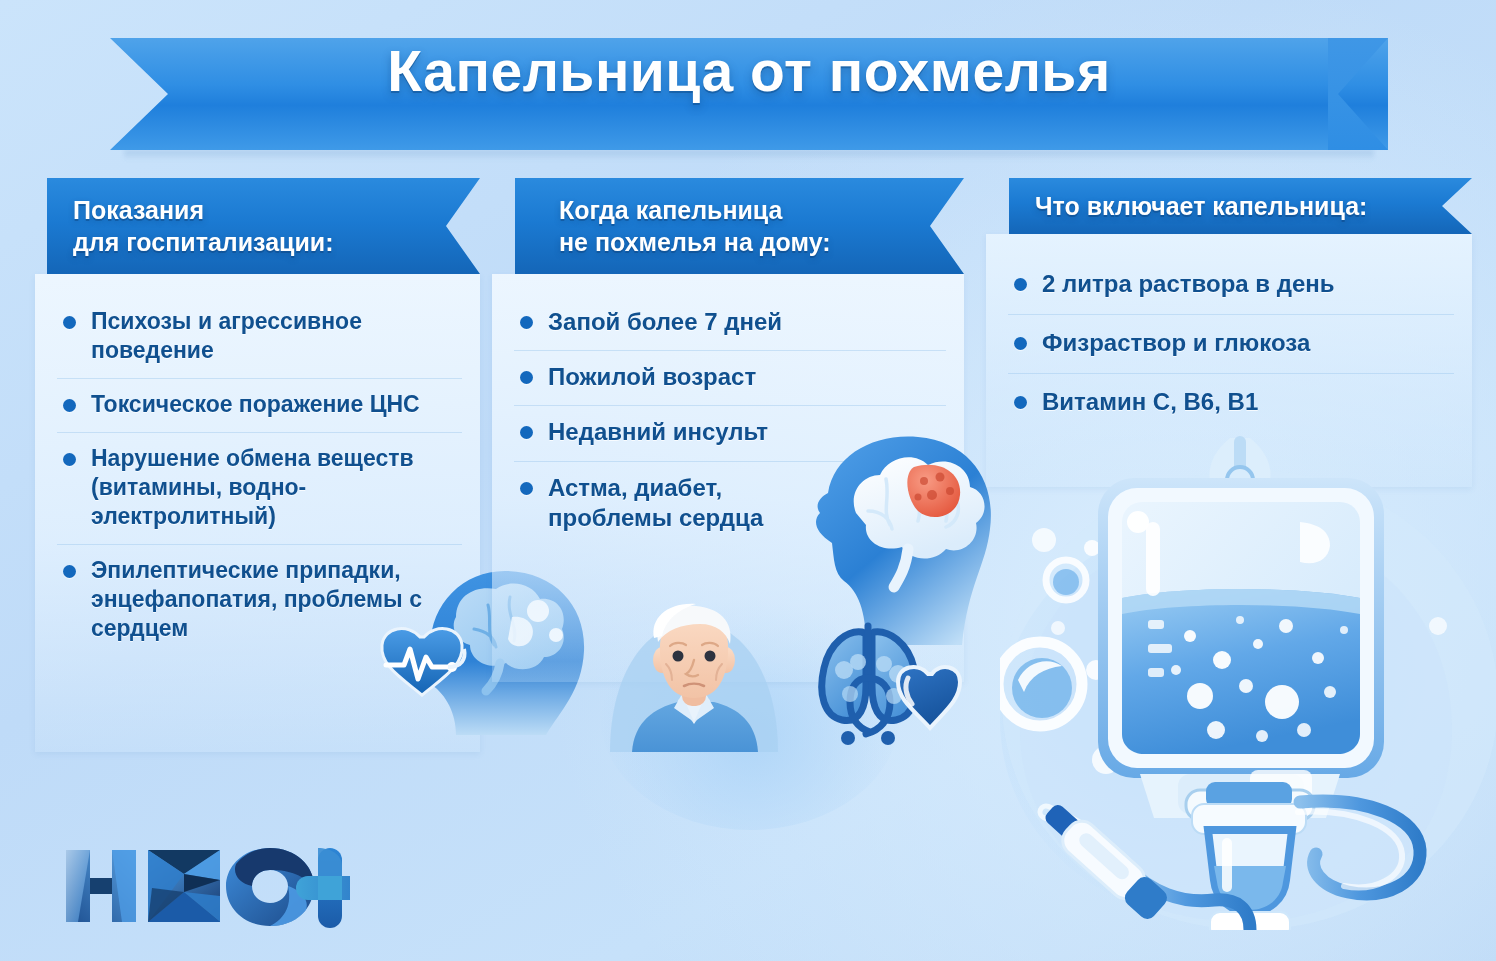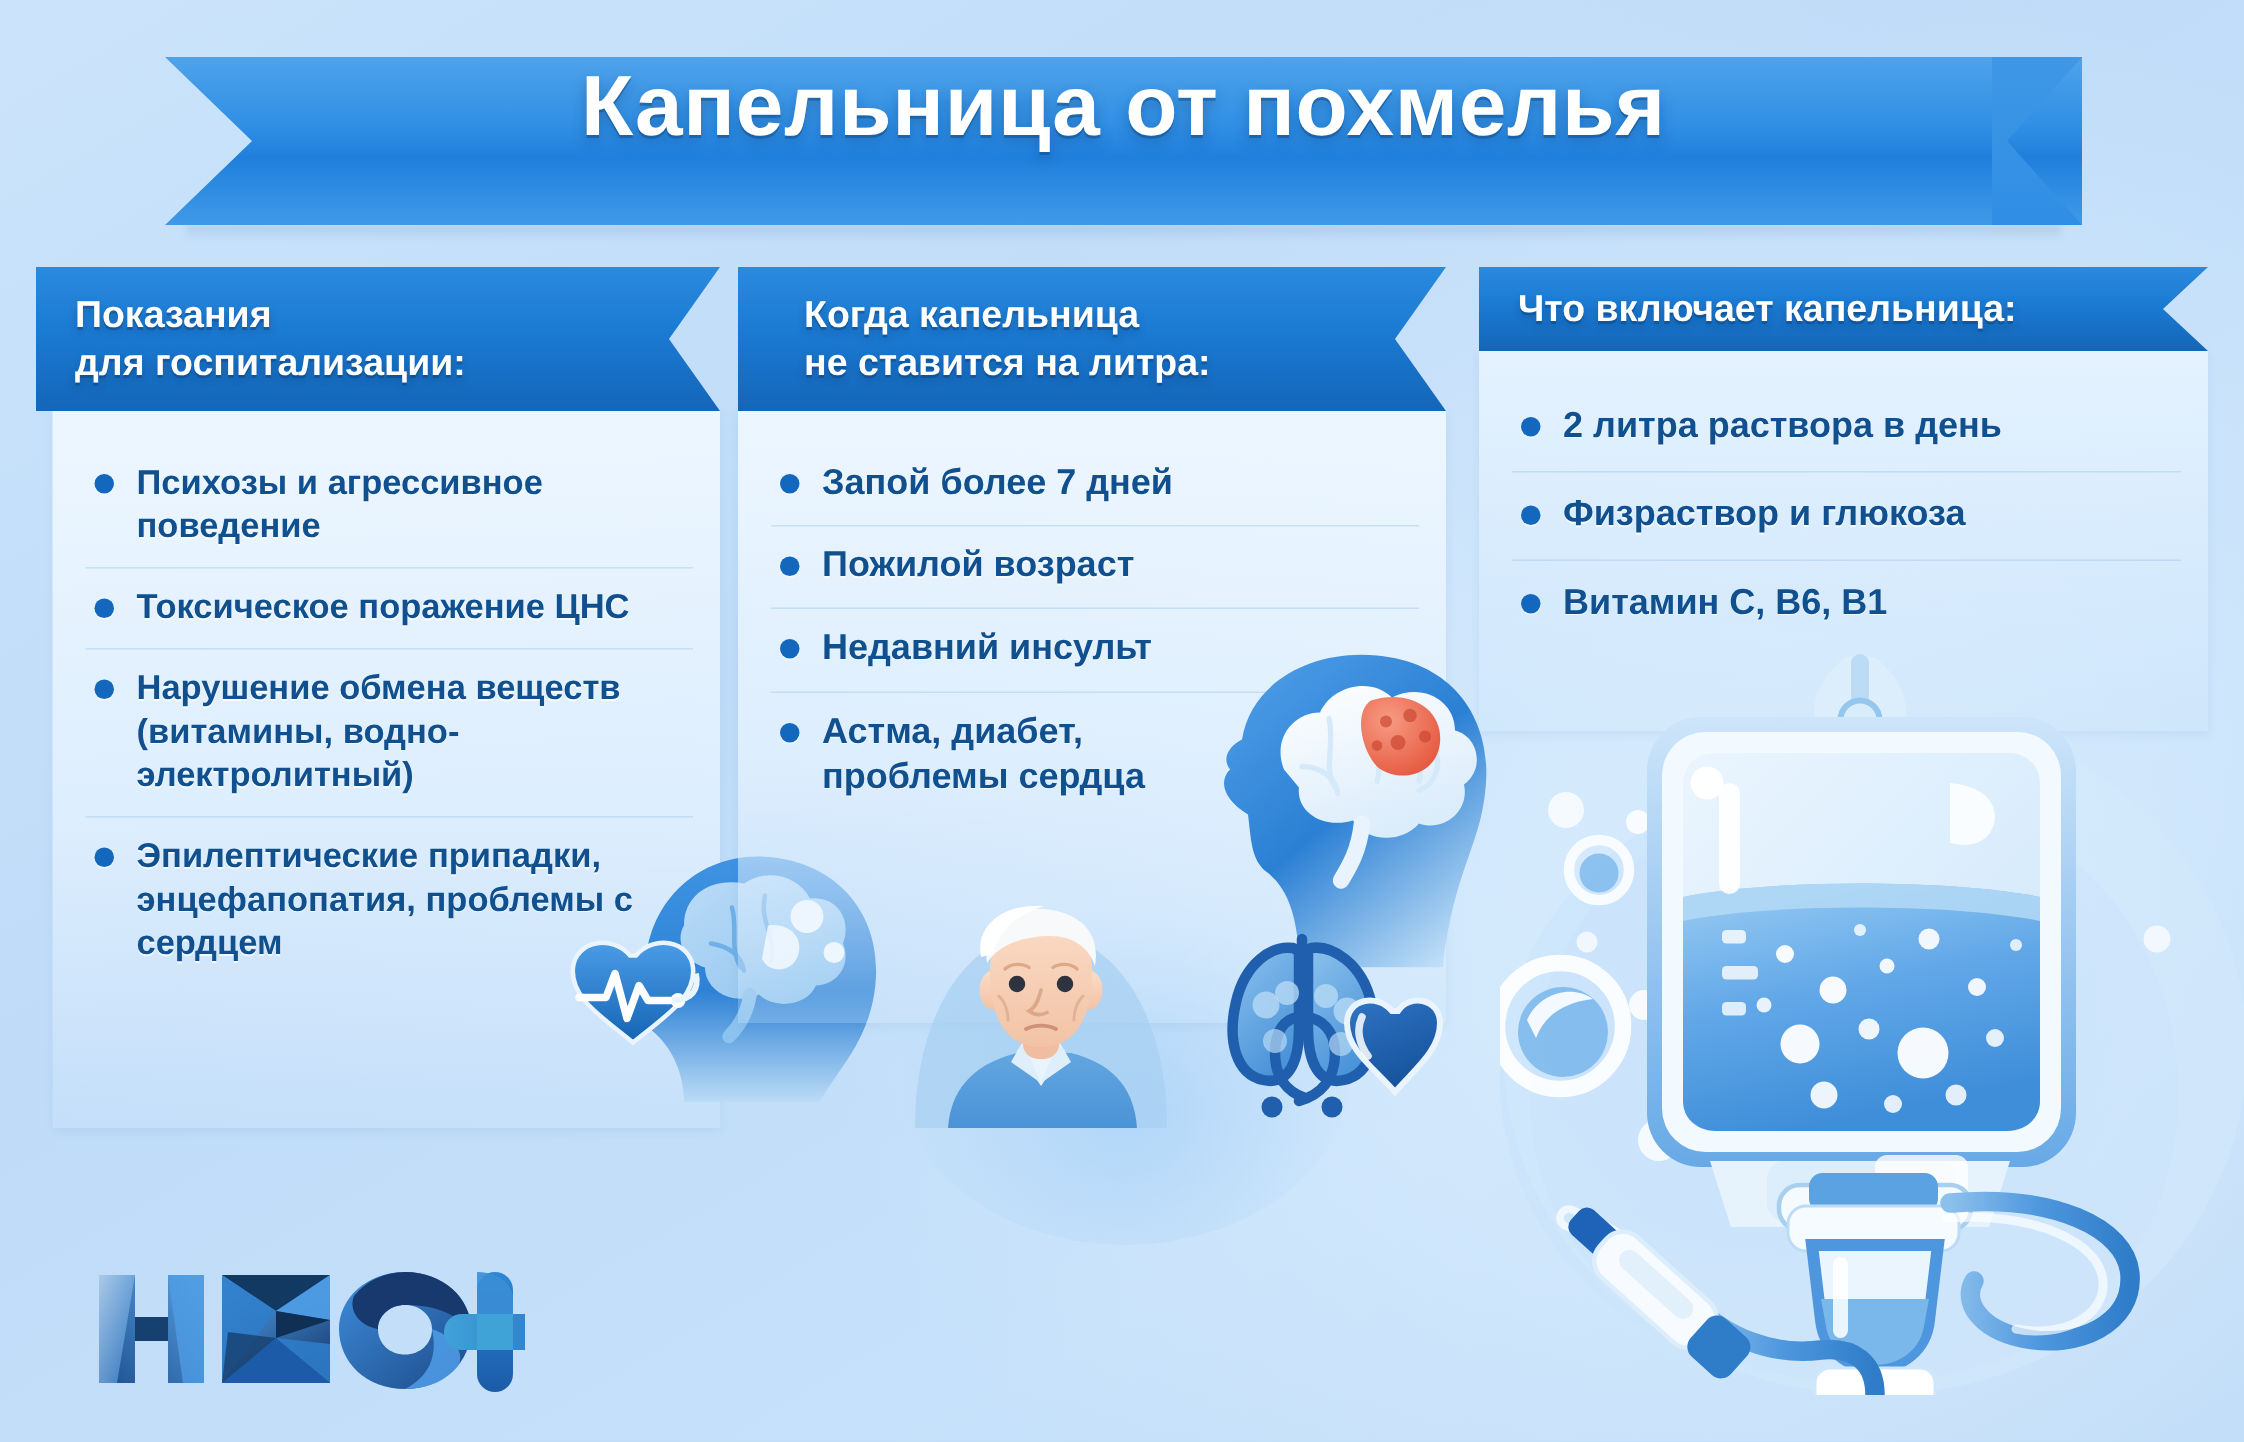--- a/index.html
+++ b/index.html
@@ -50,20 +50,21 @@
   #col2{left:492px;width:472px;}
   #col3{left:986px;width:486px;}
 
   .col-head{
     position:relative;color:#fff;font-weight:bold;
     background:linear-gradient(180deg,#2a8ade 0%,#1b7ad2 45%,#1466b8 100%);
     box-shadow:0 4px 8px rgba(25,85,145,.22);
     padding:16px 70px 16px 26px;
     font-size:25px;line-height:1.28;
     text-shadow:0 2px 0 rgba(10,60,115,.40),0 3px 6px rgba(10,55,110,.30);
+    margin-left:23px;
   }
   #col1 .col-head{-webkit-clip-path:polygon(0 0,100% 0,calc(100% - 34px) 50%,100% 100%,0 100%);
                   clip-path:polygon(0 0,100% 0,calc(100% - 34px) 50%,100% 100%,0 100%);}
   #col2 .col-head{-webkit-clip-path:polygon(0 0,100% 0,calc(100% - 34px) 50%,100% 100%,0 100%);
                   clip-path:polygon(0 0,100% 0,calc(100% - 34px) 50%,100% 100%,0 100%);padding-left:44px;}
   #col3 .col-head{-webkit-clip-path:polygon(0 0,100% 0,calc(100% - 30px) 50%,100% 100%,0 100%);
                   clip-path:polygon(0 0,100% 0,calc(100% - 30px) 50%,100% 100%,0 100%);
                   padding:12px 60px 12px 26px;font-size:25px;}
 
   .col-body{
@@ -169,21 +170,21 @@
       <path d="M60 92 C48 78 24 82 22 100 C20 120 40 132 62 150 C84 132 104 120 102 100 C100 82 76 78 64 92 Z" fill="url(#g_hrt1)" stroke="#eaf4fd" stroke-width="3"></path>
       <path d="M26 120 L44 120 L50 104 L58 134 L66 112 L72 122 L88 122" fill="none" stroke="#ffffff" stroke-width="5" stroke-linejoin="round" stroke-linecap="round"></path>
       <circle cx="92" cy="122" r="5" fill="#ffffff"></circle>
       <path d="M88 122 C102 122 106 114 104 104" fill="none" stroke="#eaf4fd" stroke-width="4"></path>
     </svg>
   </div>
 
   <div class="col" id="col2">
     <div class="col-head">
       <div>Когда капельница</div>
-      <div>не ставится на литра:</div>
+      <div>не похмелья на дому:</div>
     </div>
     <div class="col-body">
       <div class="bullet-item">
         <span class="dot"></span>
         <span class="btxt">Запой более 7 дней</span>
       </div>
       <div class="bullet-item">
         <span class="dot"></span>
         <span class="btxt">Пожилой возраст</span>
       </div>

